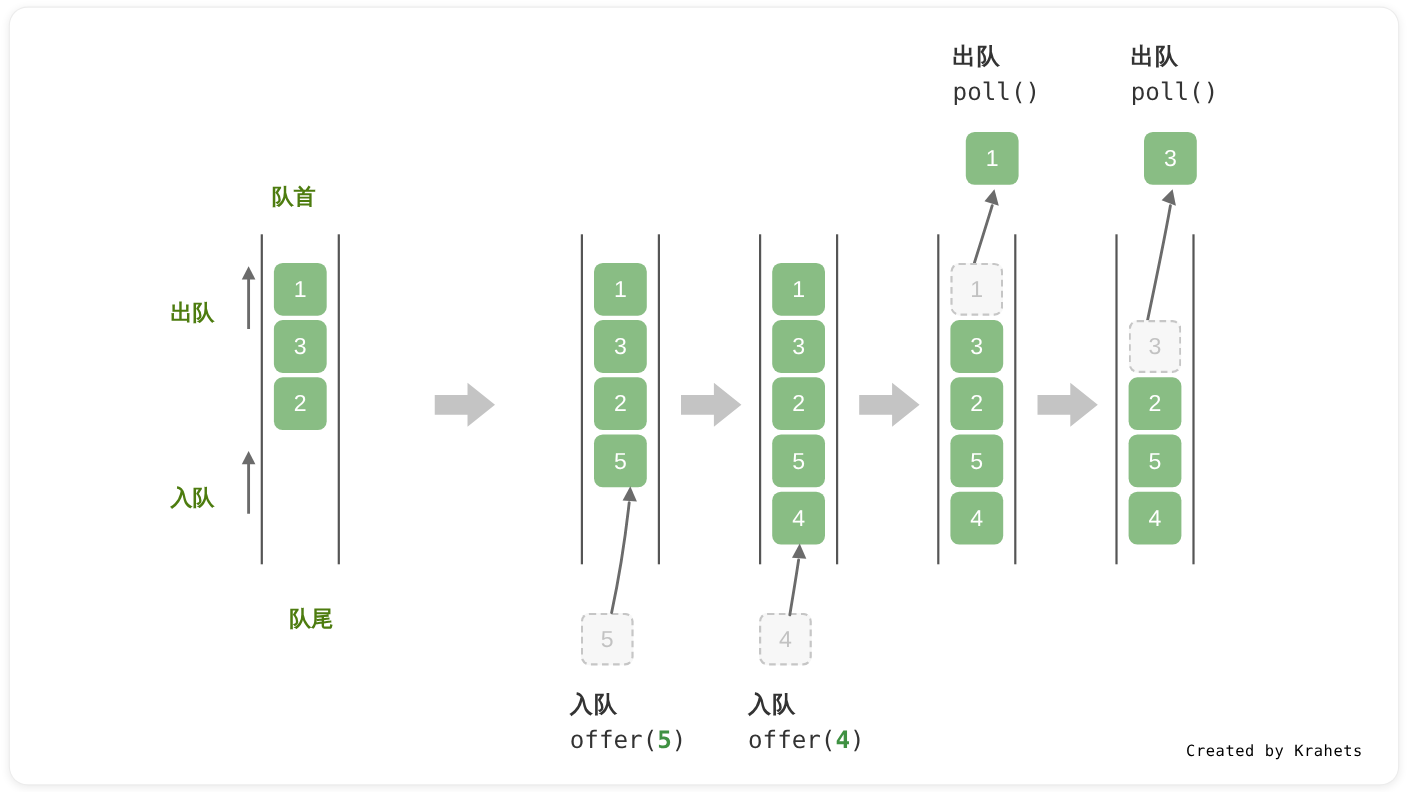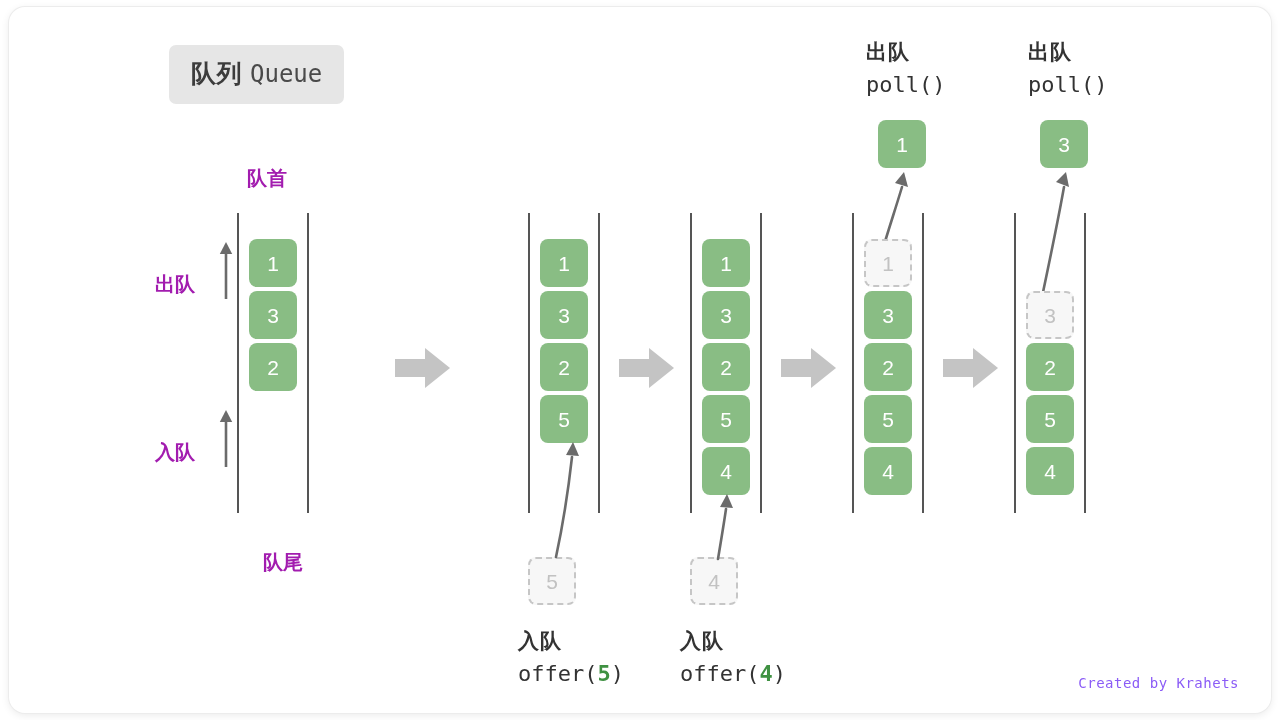--- a/index.html
+++ b/index.html
@@ -45,21 +45,21 @@
     color: #4a4a4a;
     font-family: "DejaVu Sans Mono", "Liberation Mono", monospace;
     margin-left: 8px;
   }
 
   
   .cn-bold {
     position: absolute;
     font-size: 20px;
     font-weight: bold;
-    color: #a21caf;
+    color: #4d7c0f;
     white-space: nowrap;
     font-family: Liberation Mono, monospace;
   }
 
   .op-label {
     position: absolute;
     white-space: nowrap;
     text-align: left;
   }
   .op-label .l1 {
@@ -114,34 +114,31 @@
   .flow-arrow { position: absolute; }
   .up-arrow  { position: absolute; }
   .curve-arrow { position: absolute; }
 
   
   #credit {
     position: absolute;
     right: 32px;
     bottom: 22px;
     font-size: 14px;
-    color: #8b5cf6;
+    color: #000000;
     font-family: "DejaVu Sans Mono", "Liberation Mono", monospace;
     letter-spacing: 0.5px;
     white-space: nowrap;
   }
 </style>
 </head>
 <body>
 
 <div id="card">
 
-  <div id="title-badge">
-    <span class="t-cn">队列</span><span class="t-en">Queue</span>
-  </div>
 
   <div class="cn-bold" style="left:238px; top:158px;">队首</div>
   <div class="cn-bold" style="left:254px; top:542px;">队尾</div>
 
   <div class="cn-bold" style="left:146px; top:264px;">出队</div>
   <svg class="up-arrow" style="left:205px; top:232px;" width="24" height="62" viewBox="0 0 24 62">
     <line x1="12" y1="60" x2="12" y2="12" stroke="#6b6b6b" stroke-width="2.6"></line>
     <path d="M12 3 L18.2 15 L5.8 15 Z" fill="#6b6b6b"></path>
   </svg>
 

